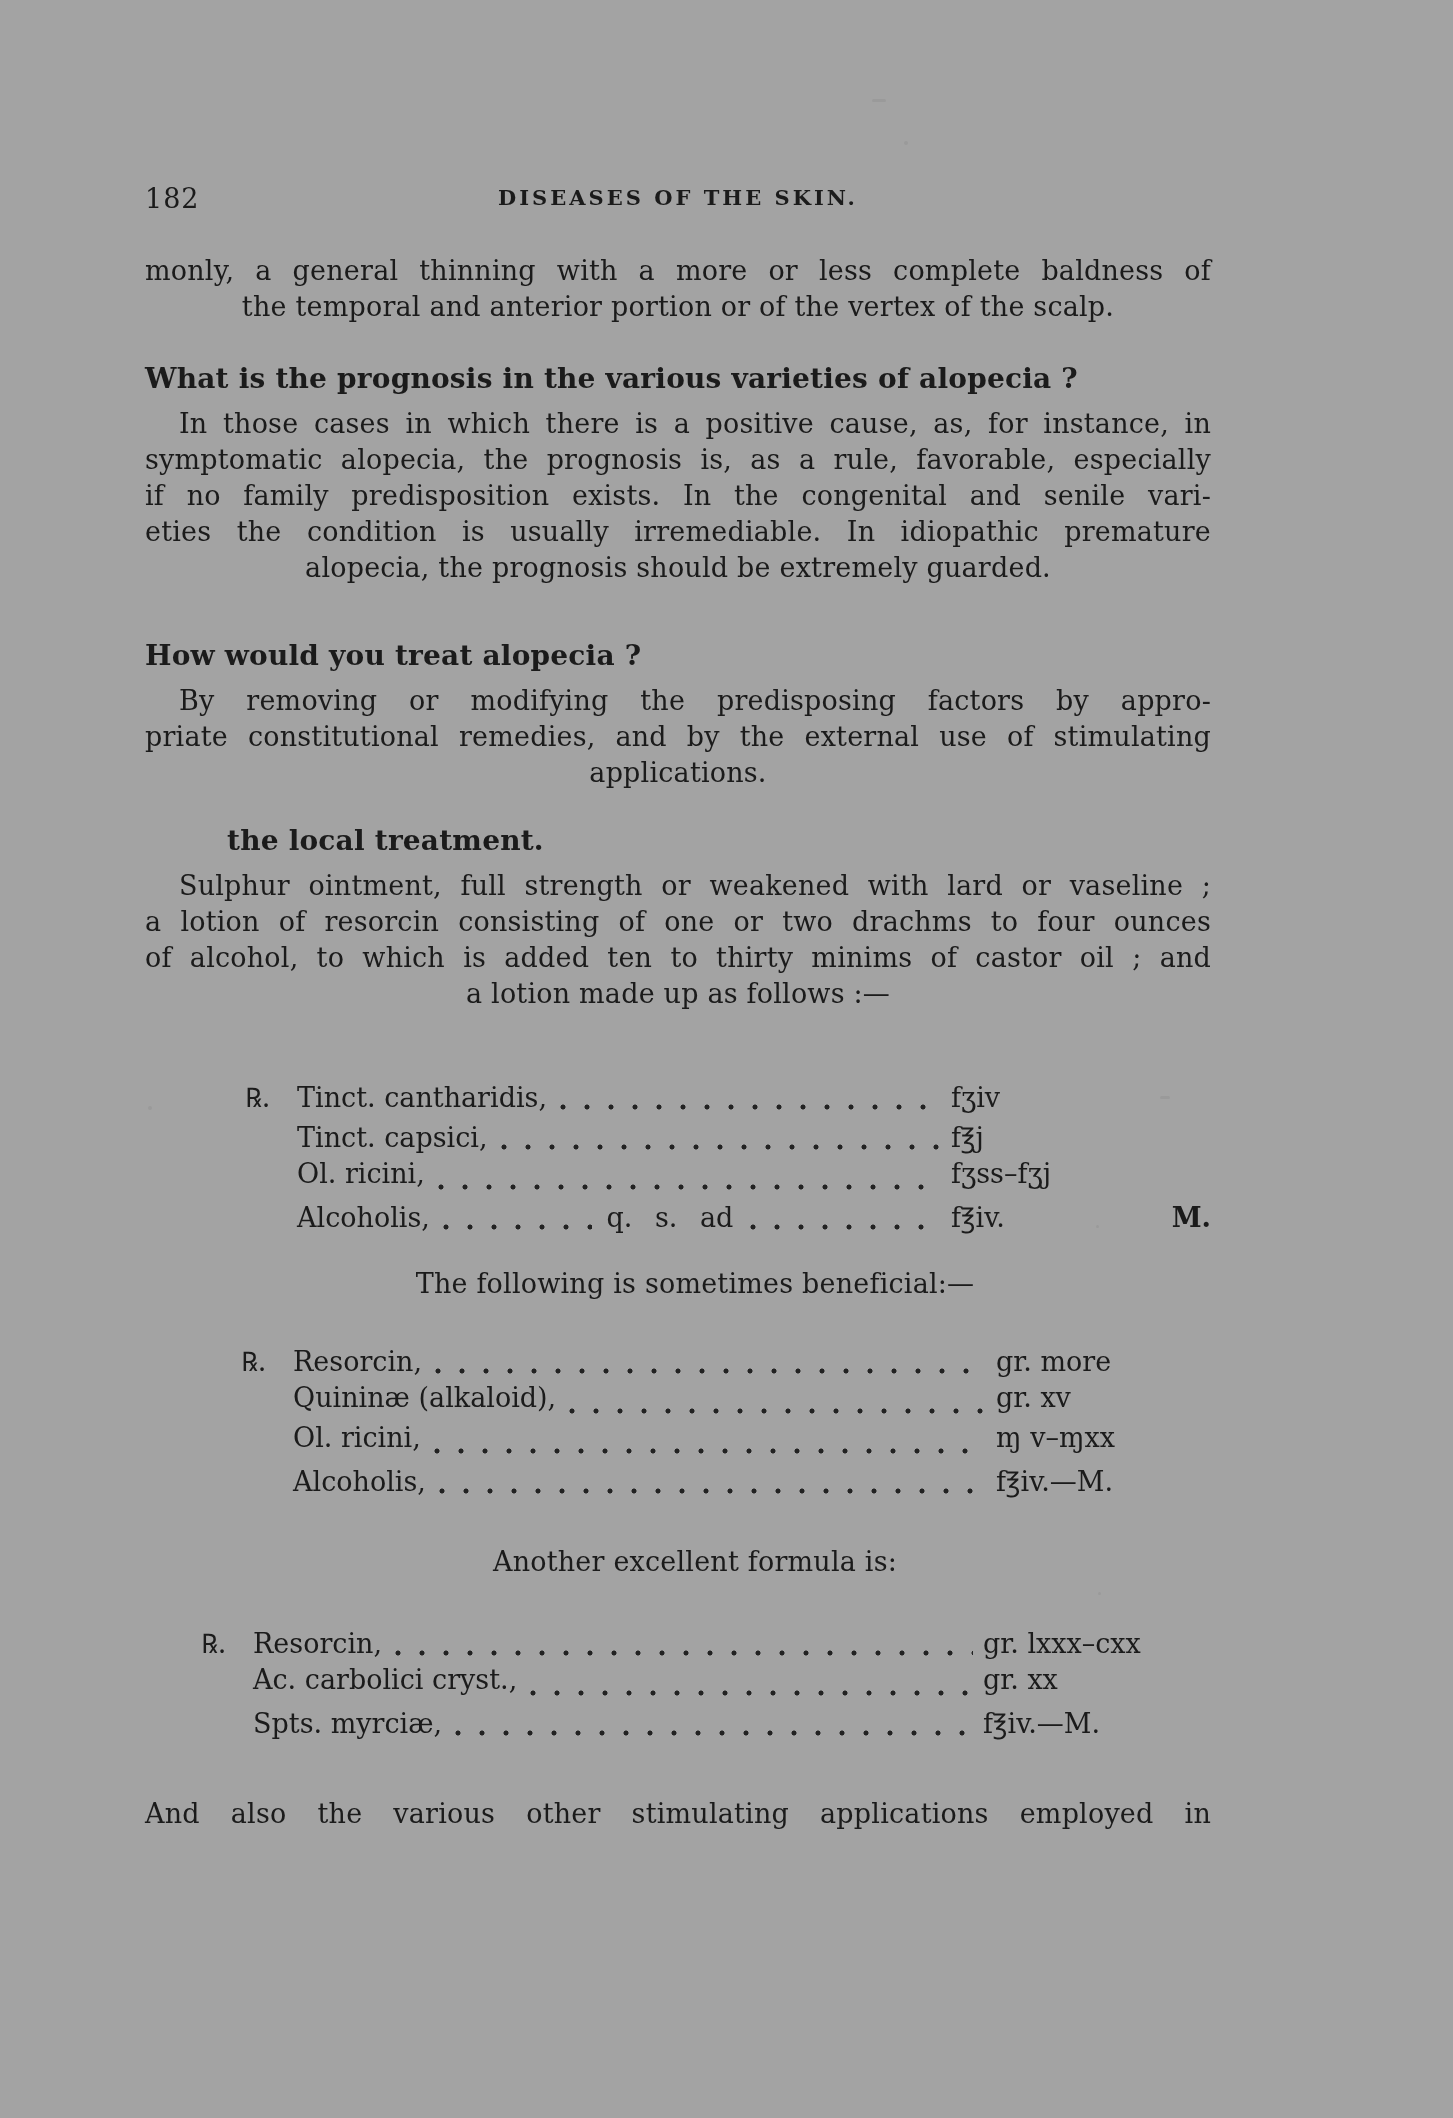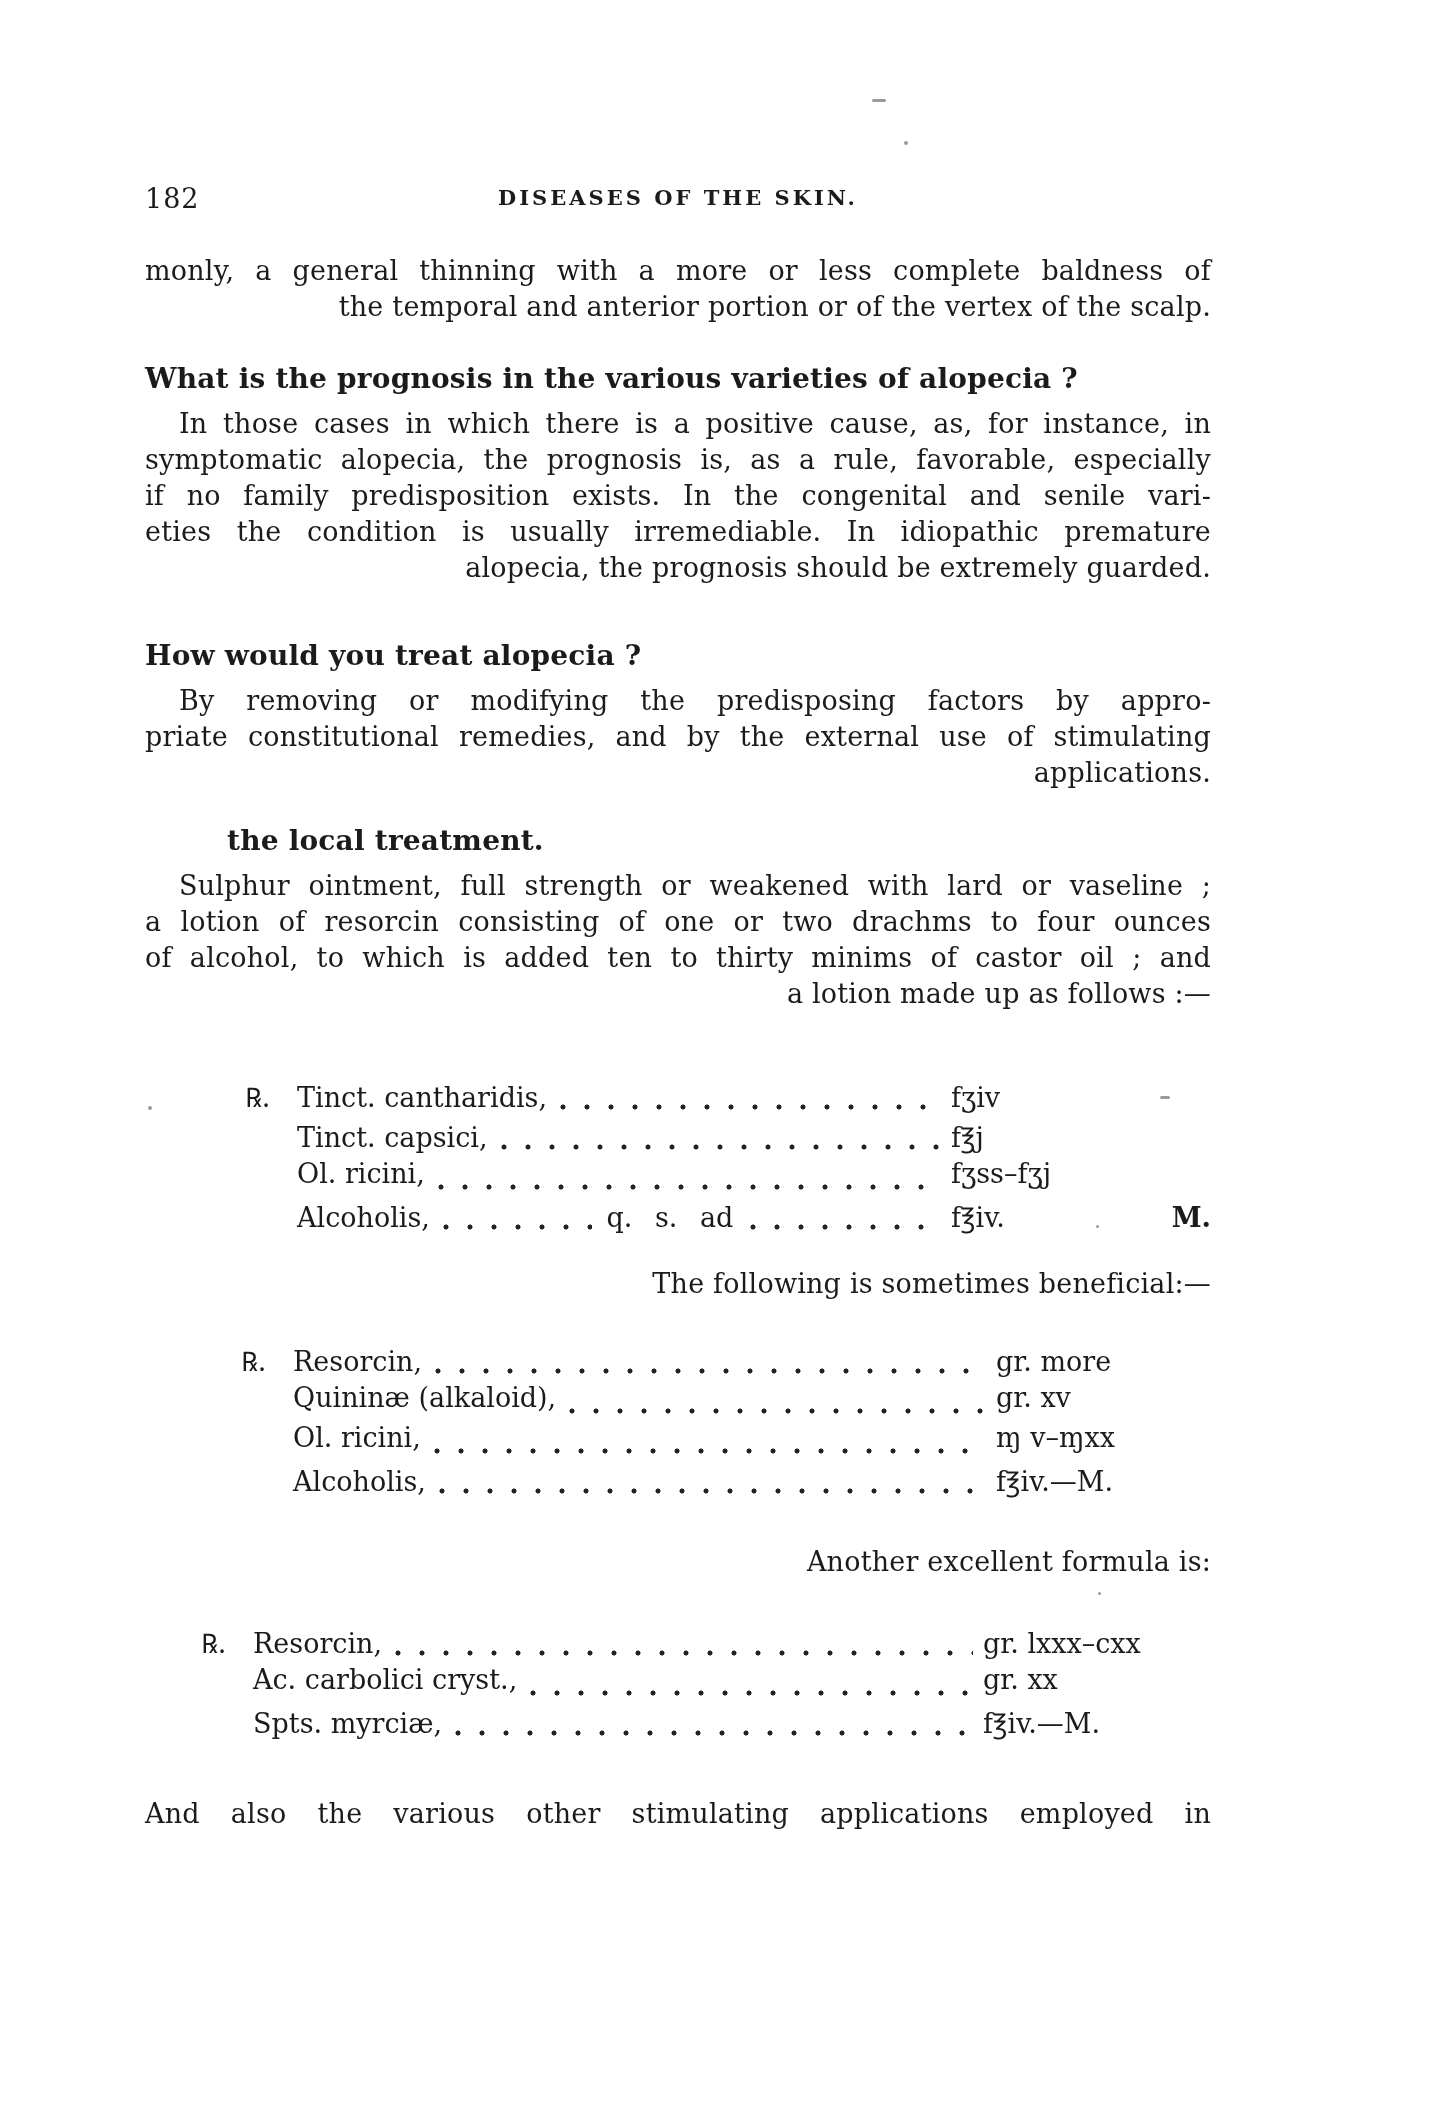--- a/index.html
+++ b/index.html
@@ -1,39 +1,39 @@
 <!DOCTYPE html>
 <html><head>
 <meta charset="utf-8">
 <style>
   html,body{margin:0;padding:0;background:#e8e8e8;}
   .sheet{
     position:relative;
     width:1453px;height:2118px;
-    background:#ffffff;
+    background:#a3a3a3;
     color:#1b1b1b;
     font-family:"DejaVu Serif","Liberation Serif",serif;
     overflow:hidden;
   }
   .column{
     position:absolute;
     left:145px; top:183px;
     width:1066px;
   }
   
   .pg-header{position:relative;height:32px;}
   .pg-num{font-size:27px;letter-spacing:1px;}
   .running-title{
     position:absolute;left:50%;top:2px;transform:translateX(-50%);
     font-size:21px;font-weight:700;letter-spacing:3px;white-space:nowrap;
   }
   
   .para{font-size:27px;line-height:36px;letter-spacing:0.2px;}
   .jline{text-align:justify;text-align-last:justify;text-justify:inter-word;}
-  .lline{text-align:right;}
+  .lline{text-align:center;}
   .indent{padding-left:34px;}
   .qhead{
     font-size:28px;line-height:39px;font-weight:700;letter-spacing:0.2px;
   }
   .qhead .h-l2{padding-left:82px;}
   
   .mt-p1{margin-top:38px;}
   .mt-h1{margin-top:34px;}
   .mt-p2{margin-top:8px;}
   .mt-h2{margin-top:50px;}

